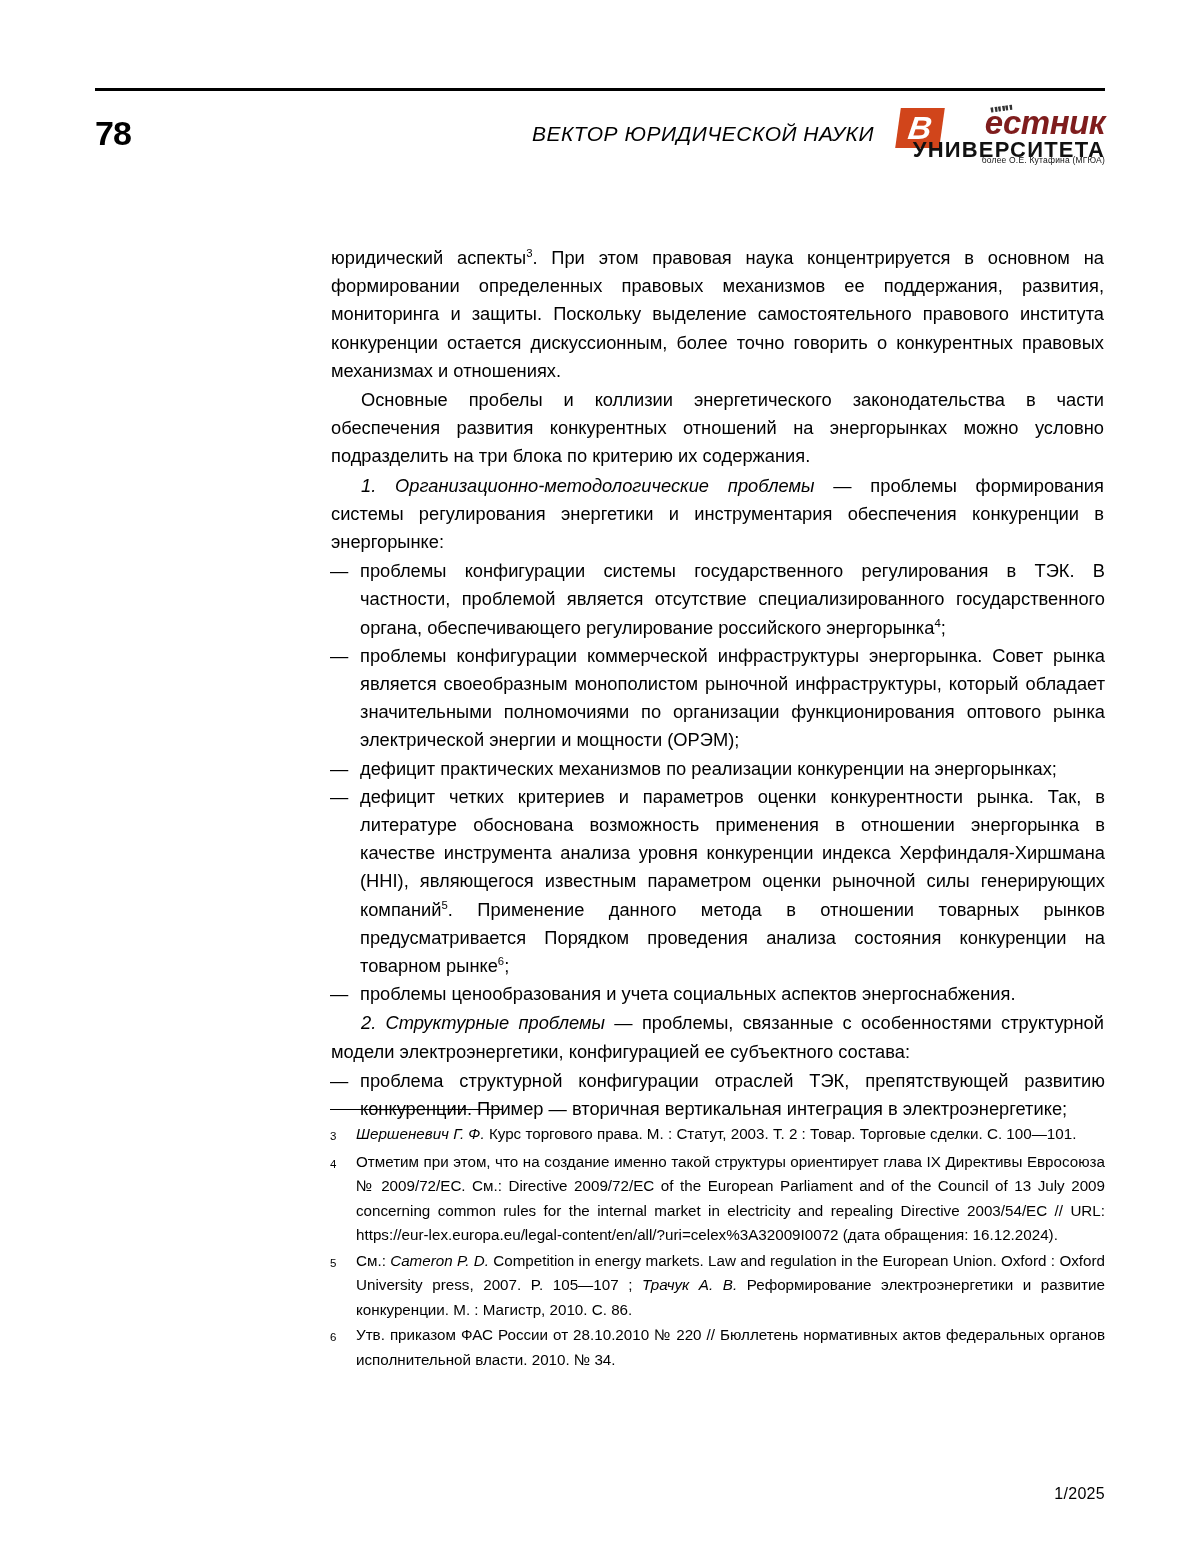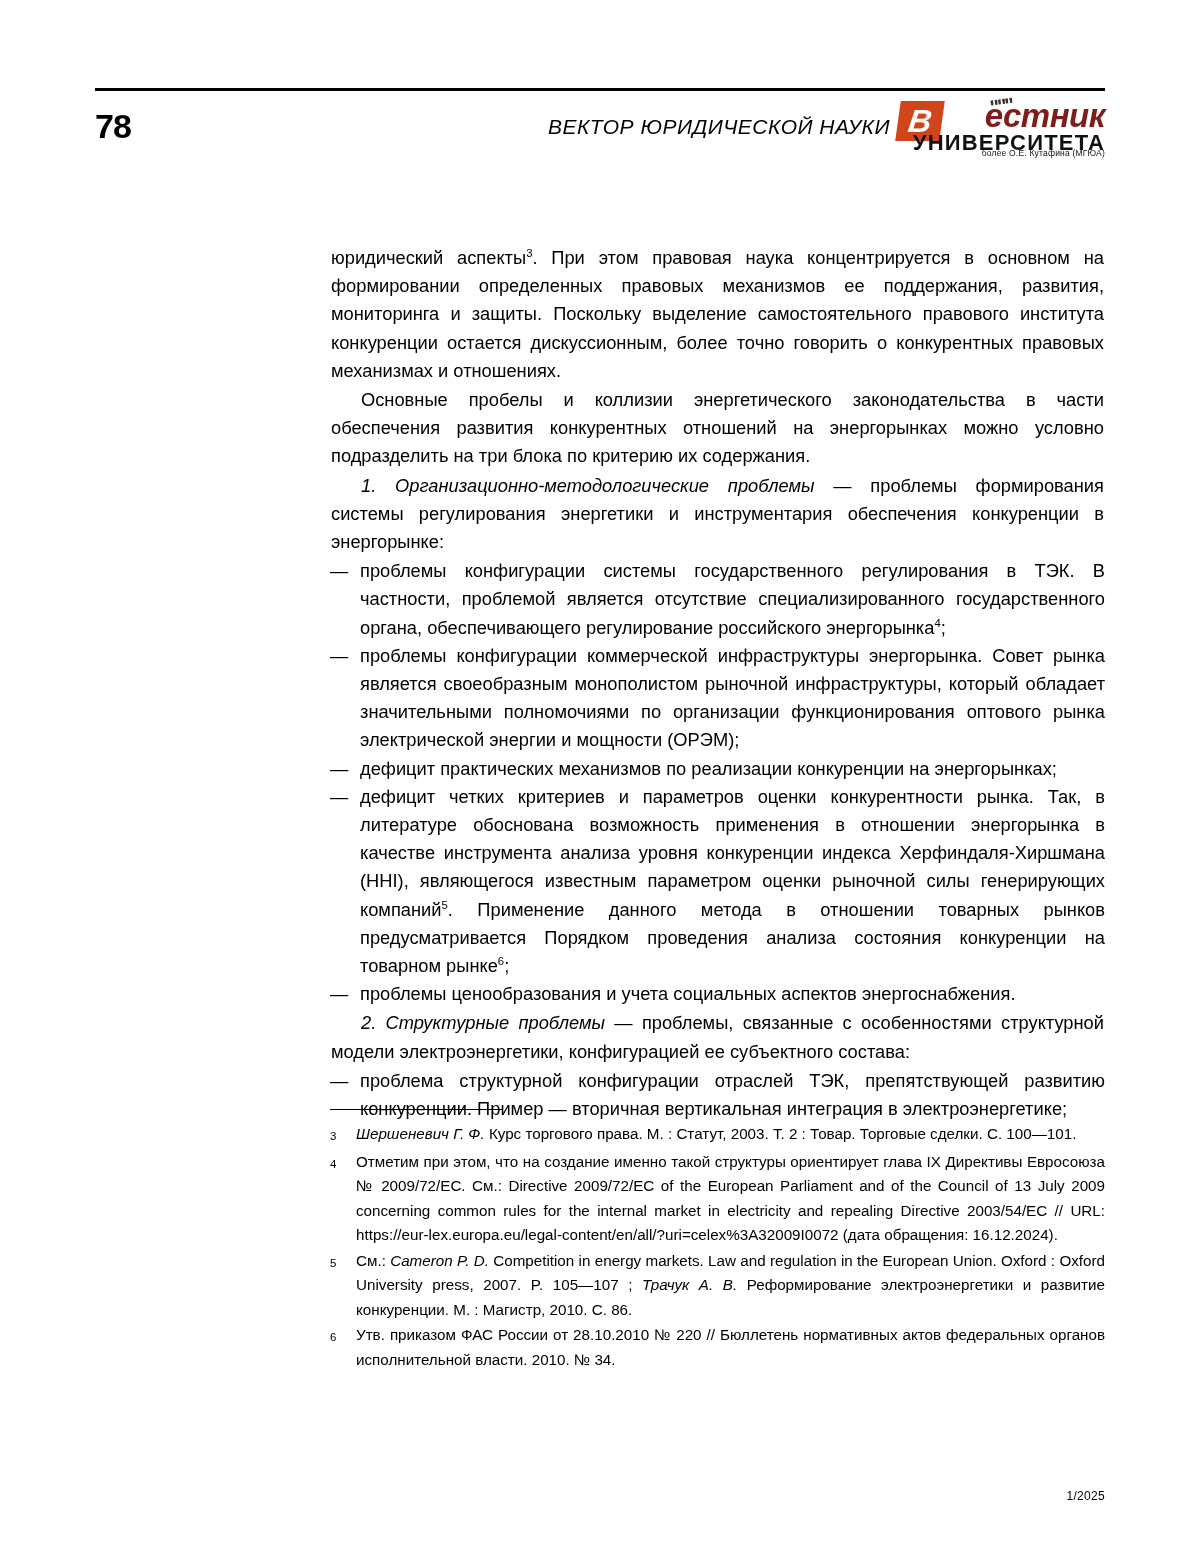--- a/index.html
+++ b/index.html
@@ -14,23 +14,24 @@
     overflow: hidden;
   }
 
   
   .page-header {
     position: absolute;
     top: 88px;
     left: 95px;
     width: 1010px;
     border-top: 3px solid #000;
-    padding-top: 10px;
+    padding-top: 17px;
     display: flex;
     align-items: flex-start;
+    gap: 16px;
   }
   .page-number {
     font-size: 34px;
     font-weight: bold;
     letter-spacing: -1px;
     line-height: 1;
     padding-top: 8px;
     width: 110px;
   }
   .header-title {
@@ -163,21 +164,21 @@
     font-size: 11.5px;
     padding-top: 2px;
   }
   .fn-body { flex: 1; text-align: justify; }
 
   
   .page-footer {
     position: absolute;
     bottom: 57px;
     right: 95px;
-    font-size: 12px;
+    font-size: 16px;
     letter-spacing: 0.3px;
   }
 </style>
 </head>
 <body>
 
 <div class="page-header">
   <div class="page-number">78</div>
   <div class="header-title">ВЕКТОР ЮРИДИЧЕСКОЙ НАУКИ</div>
   <div class="logo">

